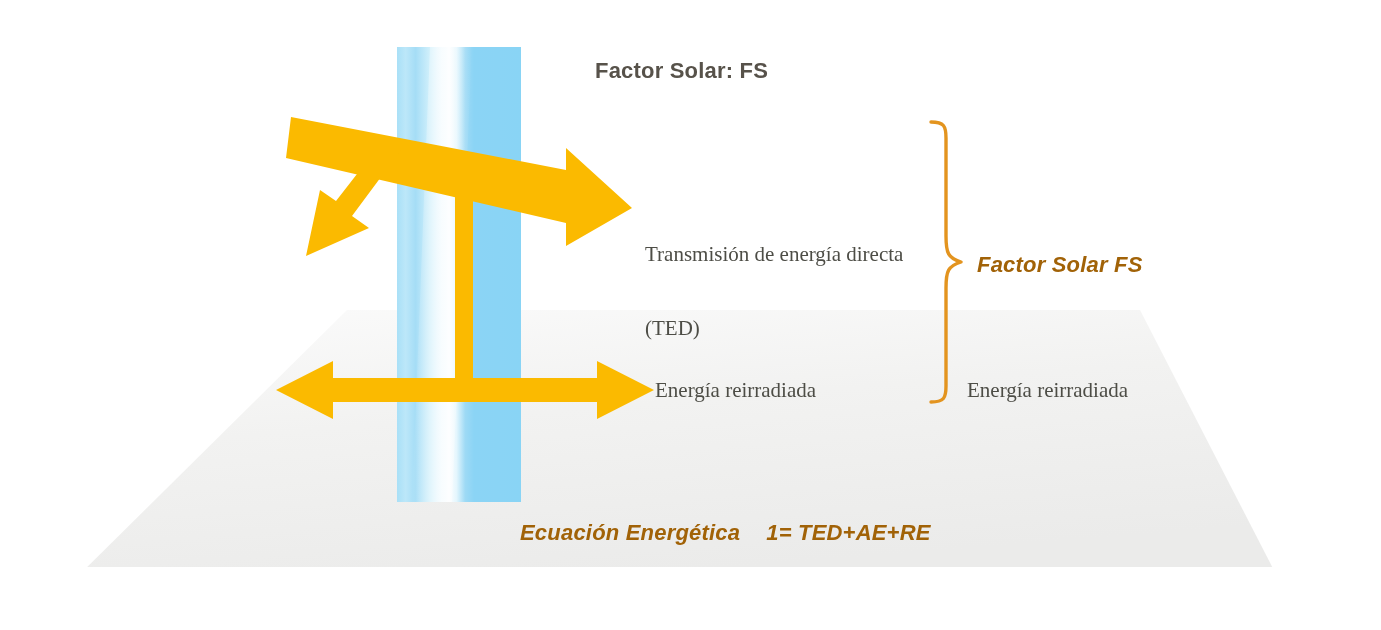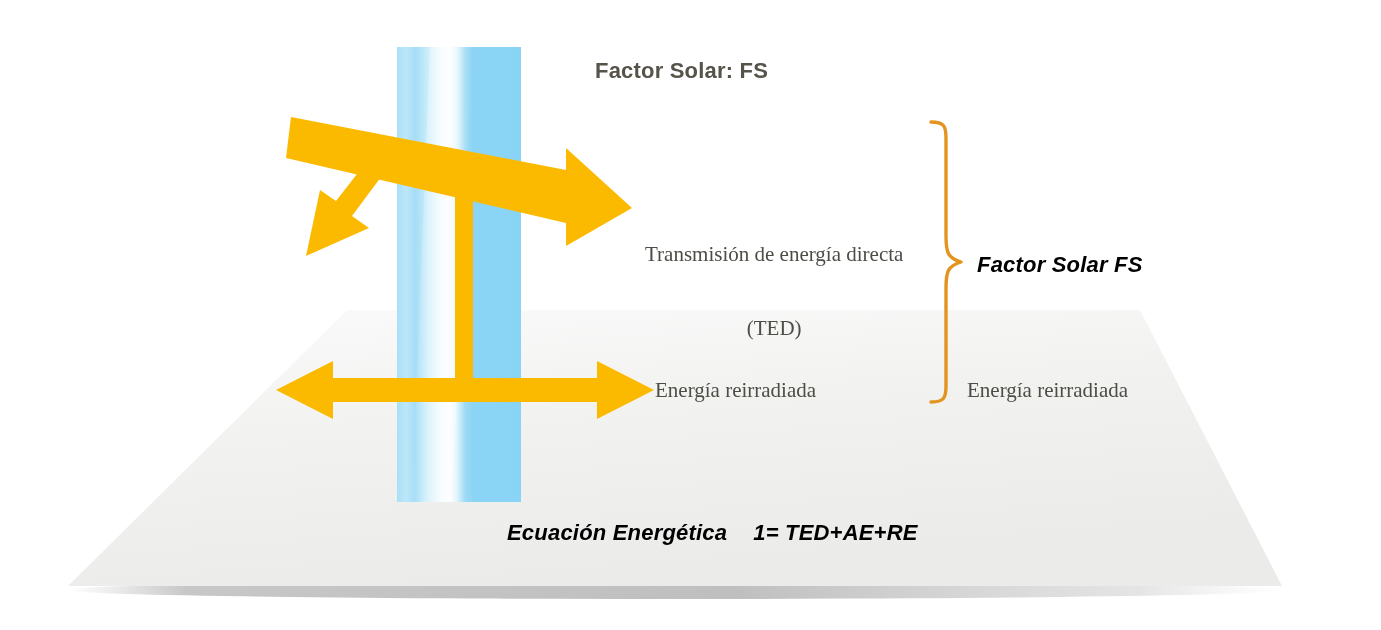--- a/index.html
+++ b/index.html
@@ -6,24 +6,23 @@
     margin: 0;
     padding: 0;
     background: #ffffff;
   }
   body {
     font-family: "Liberation Sans", sans-serif;
   }
   #stage {
     position: relative;
     width: 1381px;
-    height: 630px;
+    height: 567px;
     background: #ffffff;
     overflow: hidden;
-    text-align: center;
   }
   #stage svg.layer {
     position: absolute;
     left: 0;
     top: 0;
     width: 1381px;
     height: 630px;
   }
   .lbl {
     position: absolute;
@@ -40,28 +39,29 @@
   .lbl-title {
     font-size: 22px;
     font-weight: bold;
     color: #57524a;
     letter-spacing: 0.2px;
   }
   .lbl-bolditalic {
     font-size: 22px;
     font-weight: bold;
     font-style: italic;
-    color: #000000;
+    color: #a16207;
     letter-spacing: 0.2px;
   }
   .eq-wrap {
     position: absolute;
     display: flex;
     align-items: baseline;
     gap: 26px;
+    margin-left: 13px;
   }
 </style>
 </head>
 <body>
 
 <div id="stage">
 
   <svg class="layer" viewBox="0 0 1381 630">
     <defs>
       <linearGradient id="groundGrad" x1="0" y1="0" x2="0.35" y2="1">

